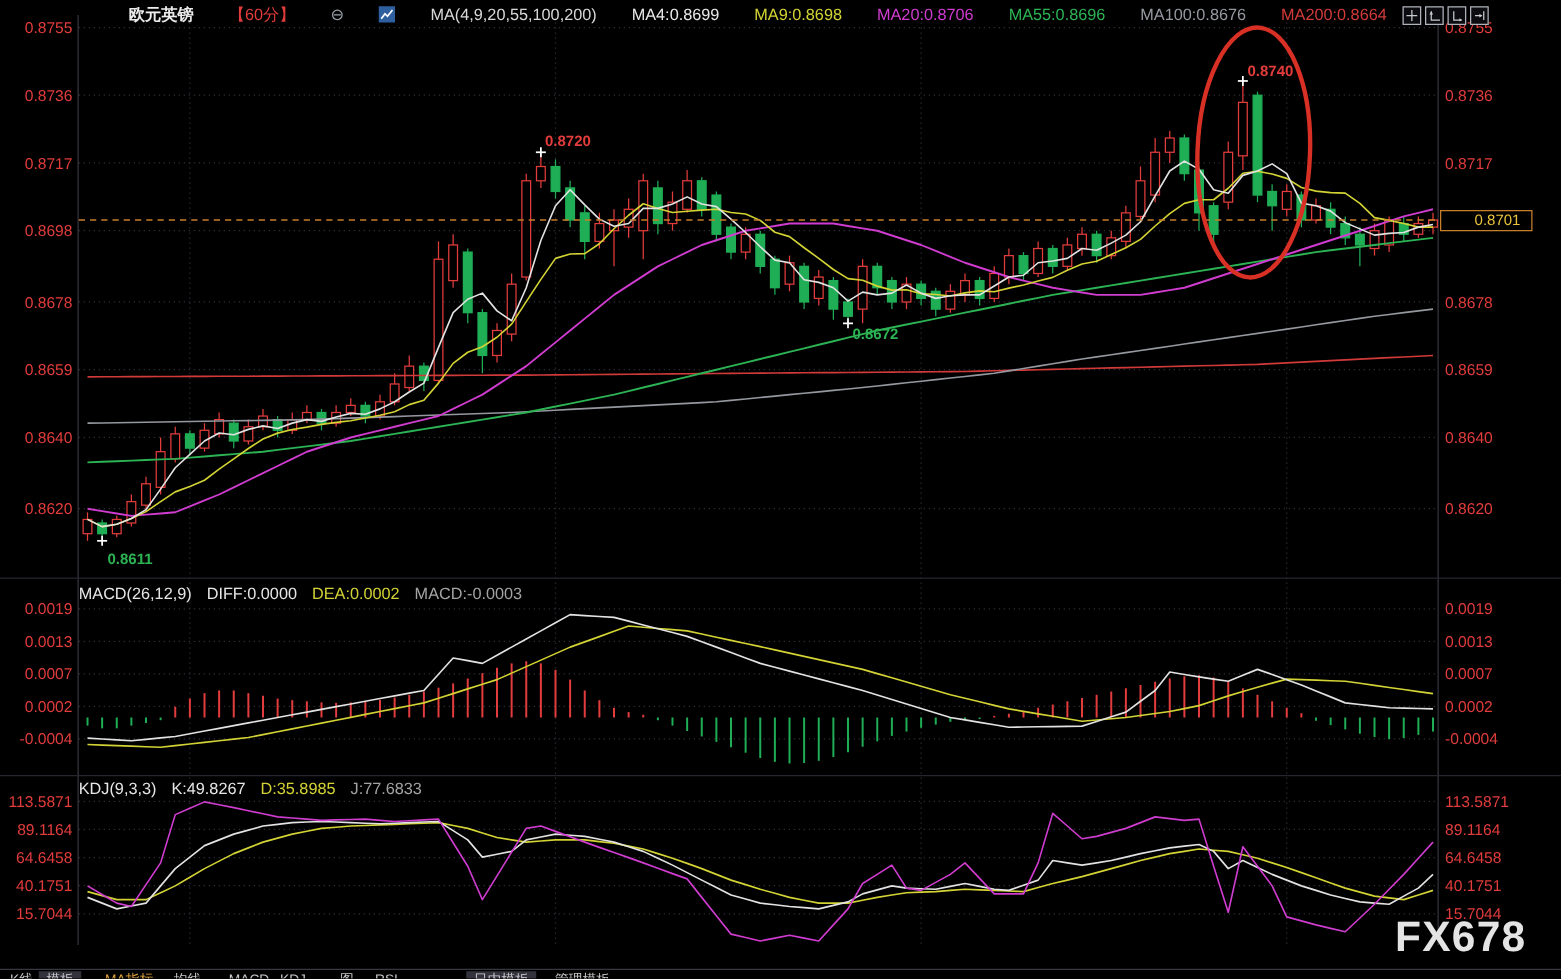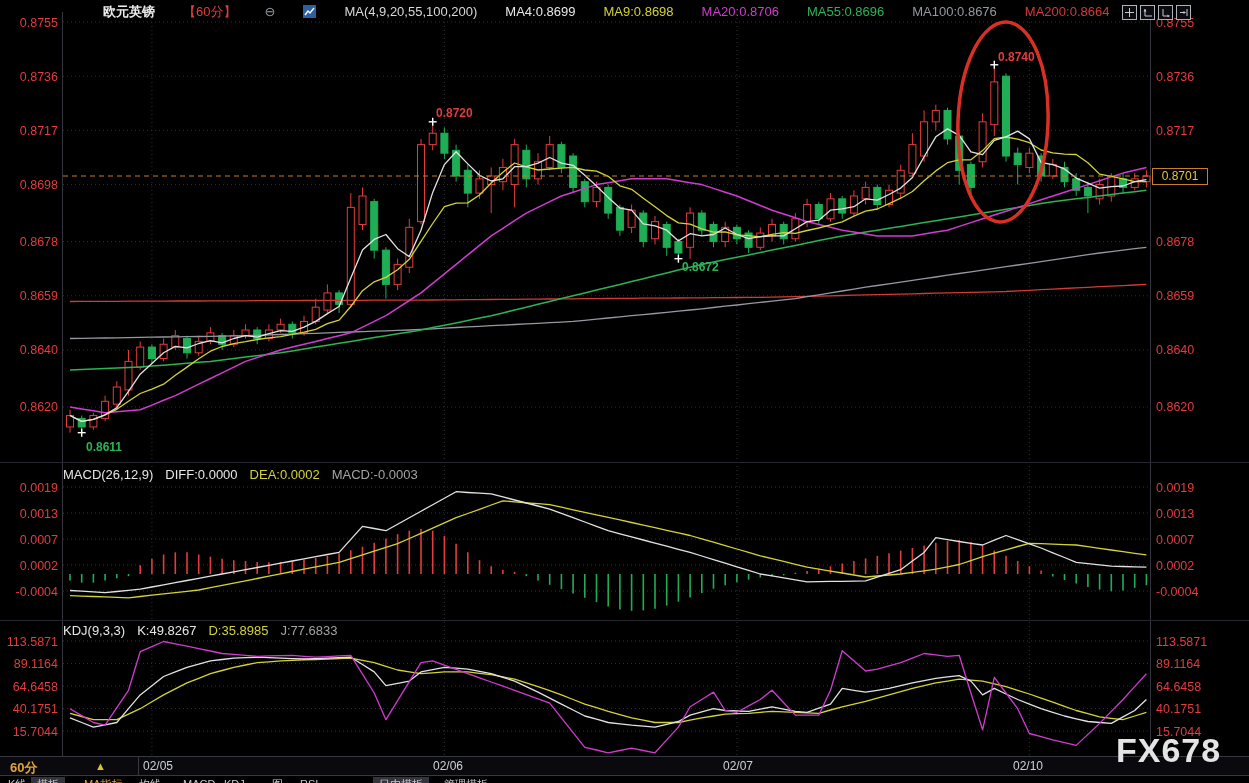--- a/index.html
+++ b/index.html
@@ -13,21 +13,21 @@
   .hdr .hicon{color:#98a0a8;font-size:13px;}
   .cicon{display:inline-flex;width:13px;height:13px;background:#2e5f9e;align-items:center;justify-content:center;}
   .c-ma{color:#d8d8d8}.c-ma4{color:#e8e8e8}.c-ma9{color:#d3d335}.c-ma20{color:#cf3ccf}
   .c-ma55{color:#2cb354}.c-ma100{color:#9598a0}.c-ma200{color:#d23a3a}
   .tools{position:absolute;left:1122px;top:5px;display:flex;gap:3px;}
   .tbtn{width:13px;height:13px;border:1px solid #aeb2ba;background:#0c0c10;display:flex;
         align-items:center;justify-content:center;}
   .subhdr{position:absolute;display:flex;gap:12px;font-size:13px;white-space:nowrap;left:63px;}
   .subhdr .w{color:#e6e6e6}.subhdr .y{color:#d3d335}.subhdr .m{color:#a3a3a3}
   .badge{position:absolute;left:1152px;top:168px;width:54px;height:15px;border:1px solid #c77f2a;
-         background:#000;color:#e9c43c;font-size:12px;line-height:15px;text-align:center;}
+         background:#000;color:#e9c43c;font-size:12px;line-height:15px;text-align:center;padding-left:18px;}
   .anno{position:absolute;font-size:12px;font-weight:bold;white-space:nowrap;}
   .anno.red{color:#e23c3c}.anno.green{color:#2cb354}
   .bbar{position:absolute;left:0;top:756px;width:1249px;height:19px;background:#0a0a0e;
         border-top:1px solid #383842;box-sizing:border-box;}
   .bbar .cell{position:absolute;left:0;top:0;height:18px;width:138px;border-right:1px solid #383842;}
   .bbar .tf{position:absolute;left:10px;top:2px;color:#e0a33c;font-size:13px;font-weight:bold;}
   .bbar .tfa{position:absolute;left:95px;top:3px;color:#d8c23a;font-size:11px;}
   .bbar .date{position:absolute;top:2px;color:#cdd1d5;font-size:12px;}
   .tabstrip{position:absolute;left:0;top:775px;width:1249px;height:8px;overflow:hidden;
             background:#000;border-top:1px solid #383842;box-sizing:border-box;}
@@ -482,30 +482,20 @@
     <span class="m">J:77.6833</span>
   </div>
 
   <div class="badge">0.8701</div>
 
   <div class="anno red" style="left:436px;top:106px">0.8720</div>
   <div class="anno red" style="left:998px;top:50px">0.8740</div>
   <div class="anno green" style="left:86px;top:440px">0.8611</div>
   <div class="anno green" style="left:682px;top:260px">0.8672</div>
 
-  <div class="bbar">
-    <div class="cell">
-      <span class="tf">60分</span>
-      <span class="tfa">▲</span>
-    </div>
-    <span class="date" style="left:143px">02/05</span>
-    <span class="date" style="left:433px">02/06</span>
-    <span class="date" style="left:723px">02/07</span>
-    <span class="date" style="left:1013px">02/10</span>
-  </div>
 
   <div class="tabstrip" id="tabstrip">
       <span class="tab" style="left: 2px;">K线</span>
       <span class="tab hl" style="left: 31px;">模板</span>
       <span class="tab accent" style="left: 78px;">MA指标</span>
       <span class="tab" style="left: 133px;">均线</span>
       <span class="tab" style="left: 177px;">MACD</span>
       <span class="tab" style="left: 218px;">KDJ</span>
       <span class="tab" style="left: 266px;">图</span>
       <span class="tab" style="left: 294px;">RSI</span>

